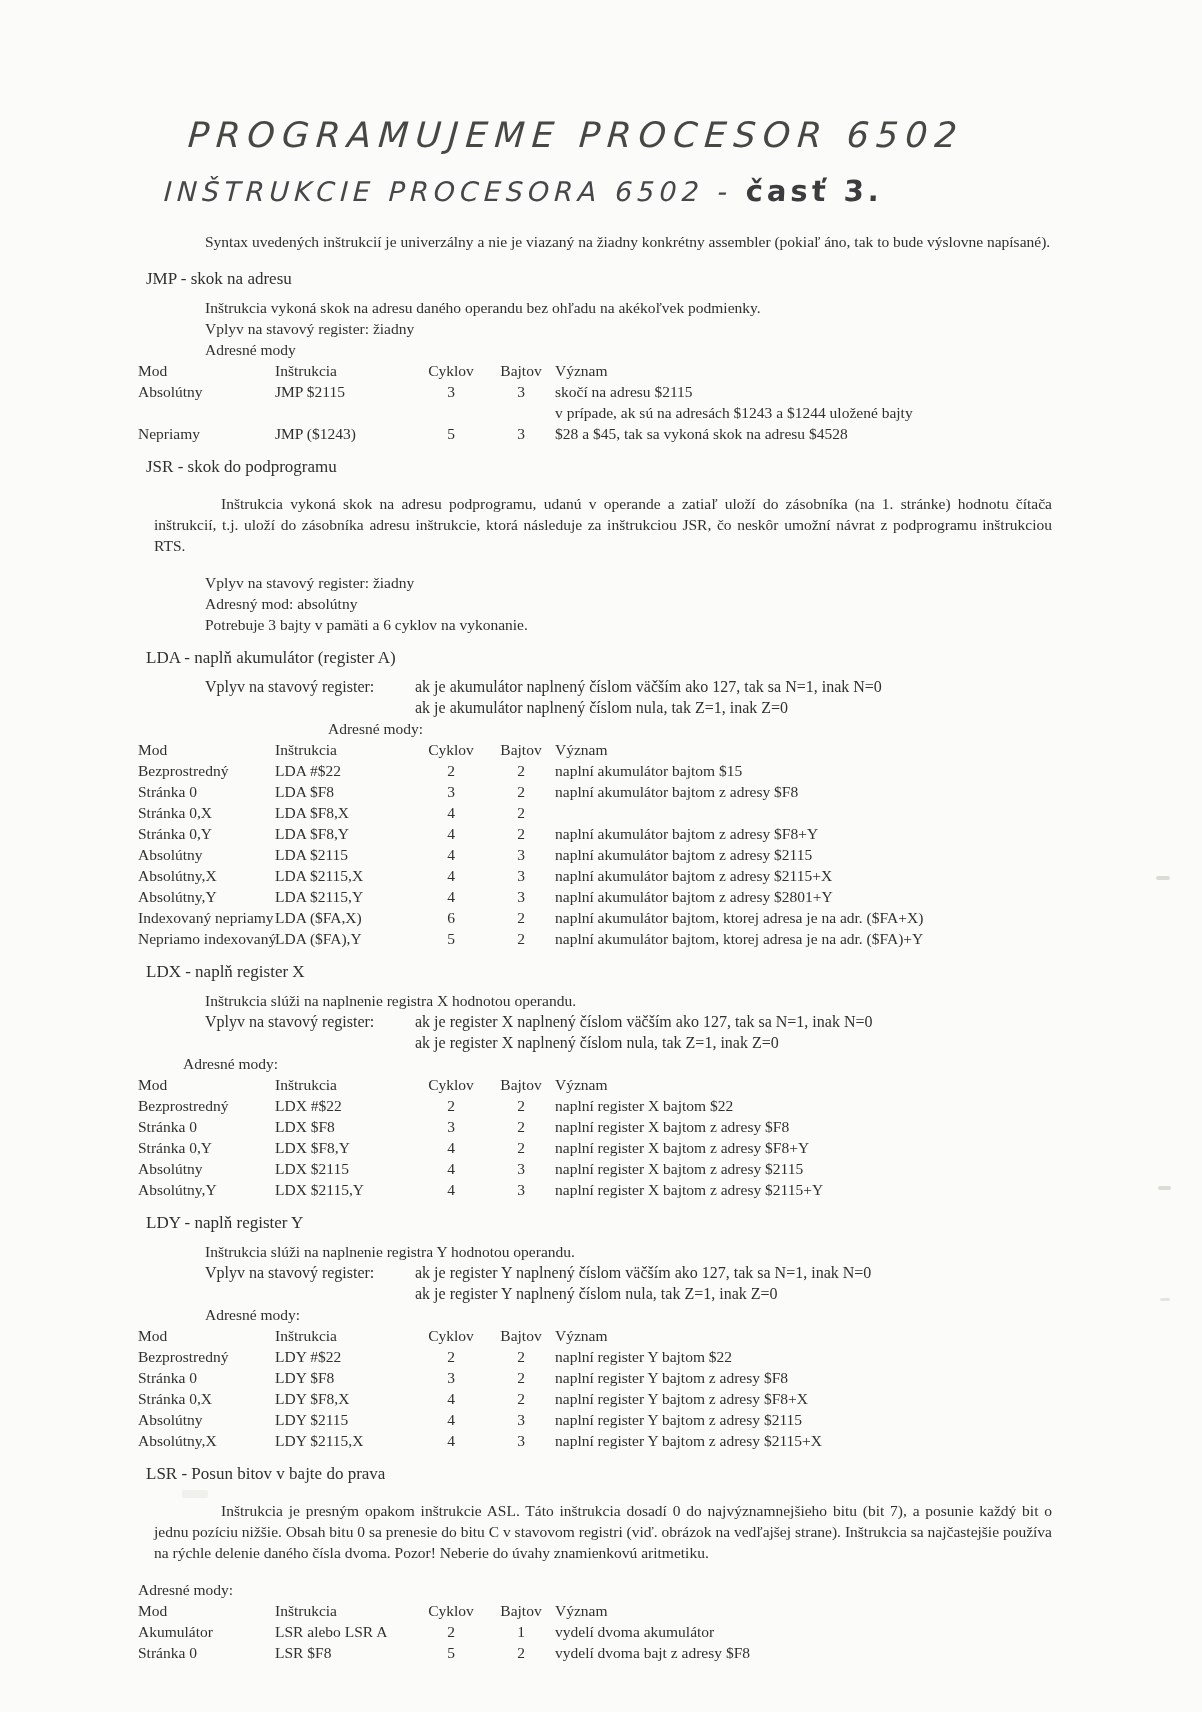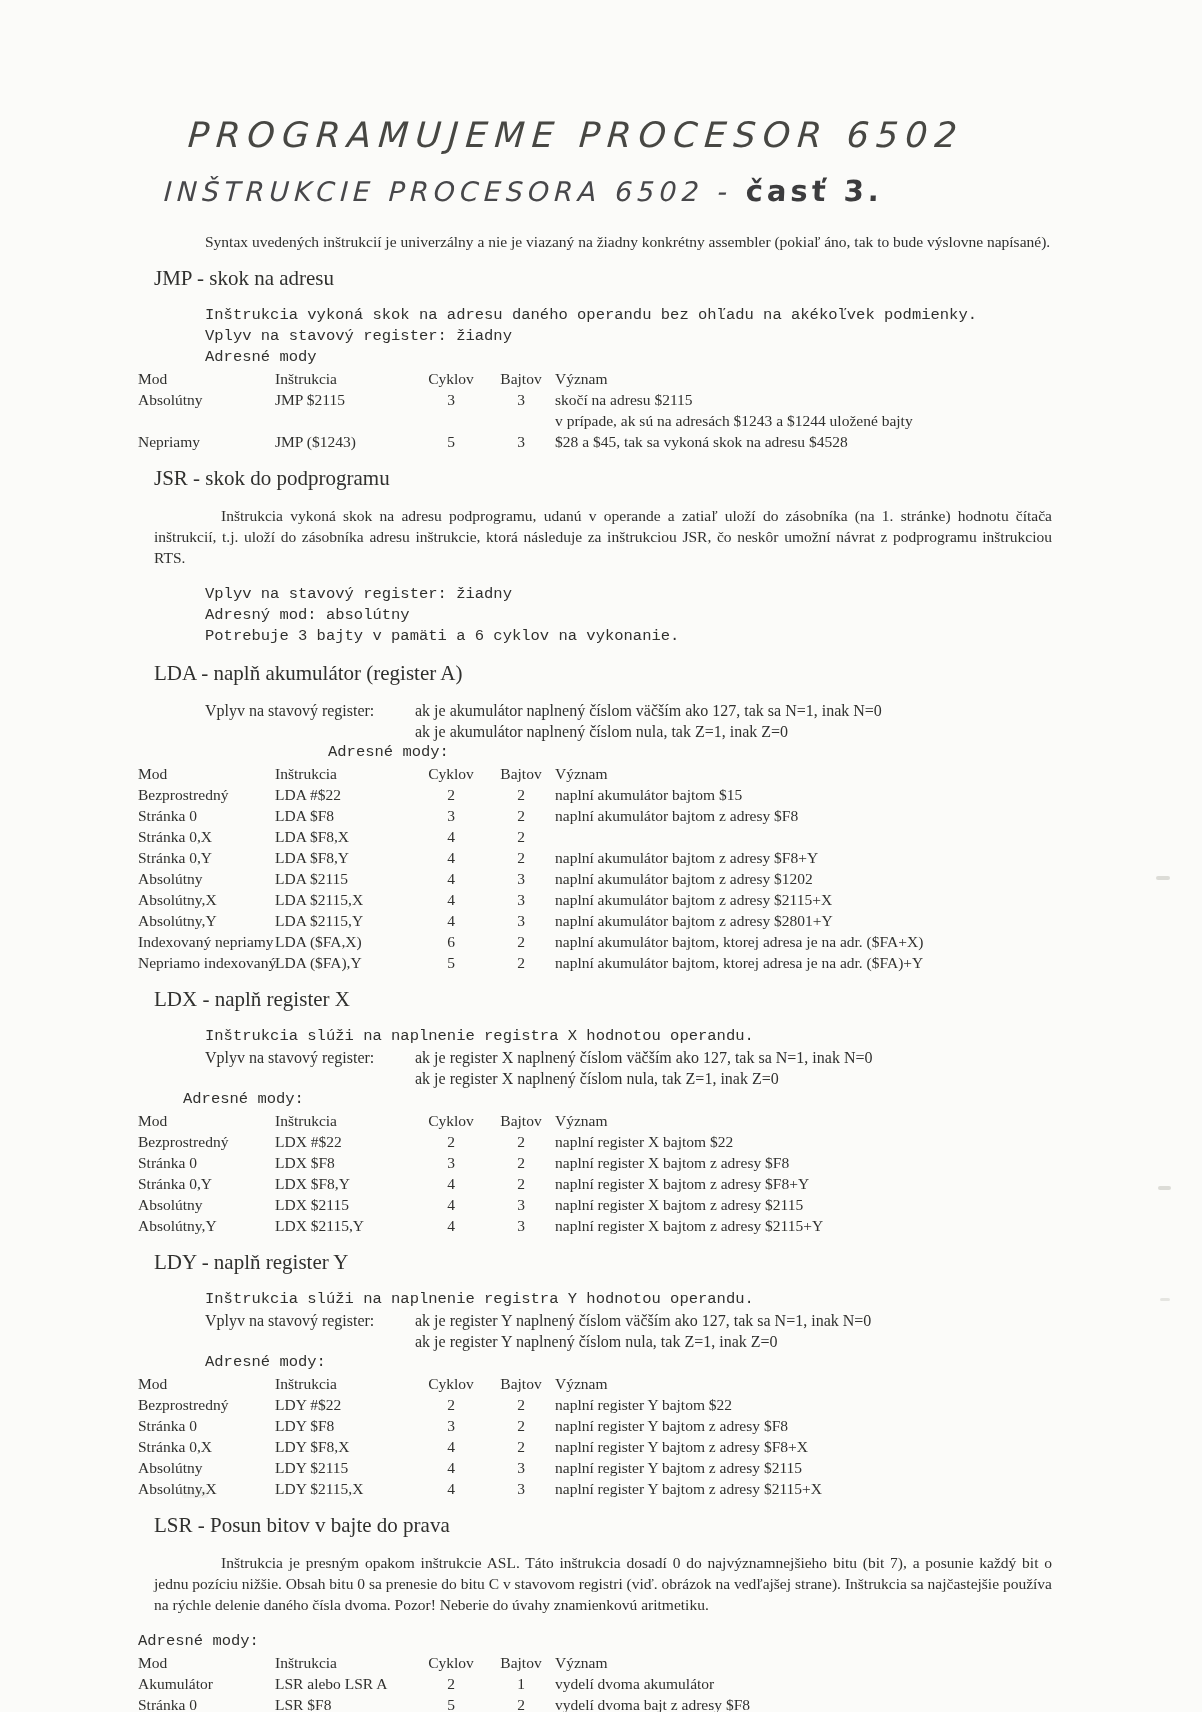--- a/index.html
+++ b/index.html
@@ -42,23 +42,23 @@
     color:#3c3c3e;
   }
   
   .intro{
     margin-top:20px;
     font-size:15.5px;line-height:21px;
     text-align:justify;text-indent:67px;
   }
   .sec{margin-top:12px;}
   .sec-h{
-    font-size:21px;line-height:21px;font-weight:normal;margin:16px;
-  }
-  .ln{margin:0;font-size:15.5px;line-height:21px;font-family:Liberation Mono, monospace;}
+    font-size:17px;line-height:21px;font-weight:normal;margin:8px;
+  }
+  .ln{margin:0;font-size:15.5px;line-height:21px;}
   .ind-z{margin-left:0;}
   .ind-a{margin-left:67px;}
   .ind-b{margin-left:190px;}
   .ind-c{margin-left:45px;}
   .para{
     margin:16px;font-size:15.5px;line-height:21px;
     text-align:justify;text-indent:67px;
   }
   .flag{
     display:flex;margin-left:67px;
@@ -180,21 +180,21 @@
     <span class="c-ins">LDA $F8,Y</span>
     <span class="c-cyk">4</span>
     <span class="c-baj">2</span>
     <span class="c-vyz">naplní akumulátor bajtom z adresy $F8+Y</span>
   </div>
             <div class="trow">
     <span class="c-mod">Absolútny</span>
     <span class="c-ins">LDA $2115</span>
     <span class="c-cyk">4</span>
     <span class="c-baj">3</span>
-    <span class="c-vyz">naplní akumulátor bajtom z adresy $1202</span>
+    <span class="c-vyz">naplní akumulátor bajtom z adresy $2115</span>
   </div>
             <div class="trow">
     <span class="c-mod">Absolútny,X</span>
     <span class="c-ins">LDA $2115,X</span>
     <span class="c-cyk">4</span>
     <span class="c-baj">3</span>
     <span class="c-vyz">naplní akumulátor bajtom z adresy $2115+X</span>
   </div>
             <div class="trow">
     <span class="c-mod">Absolútny,Y</span>

